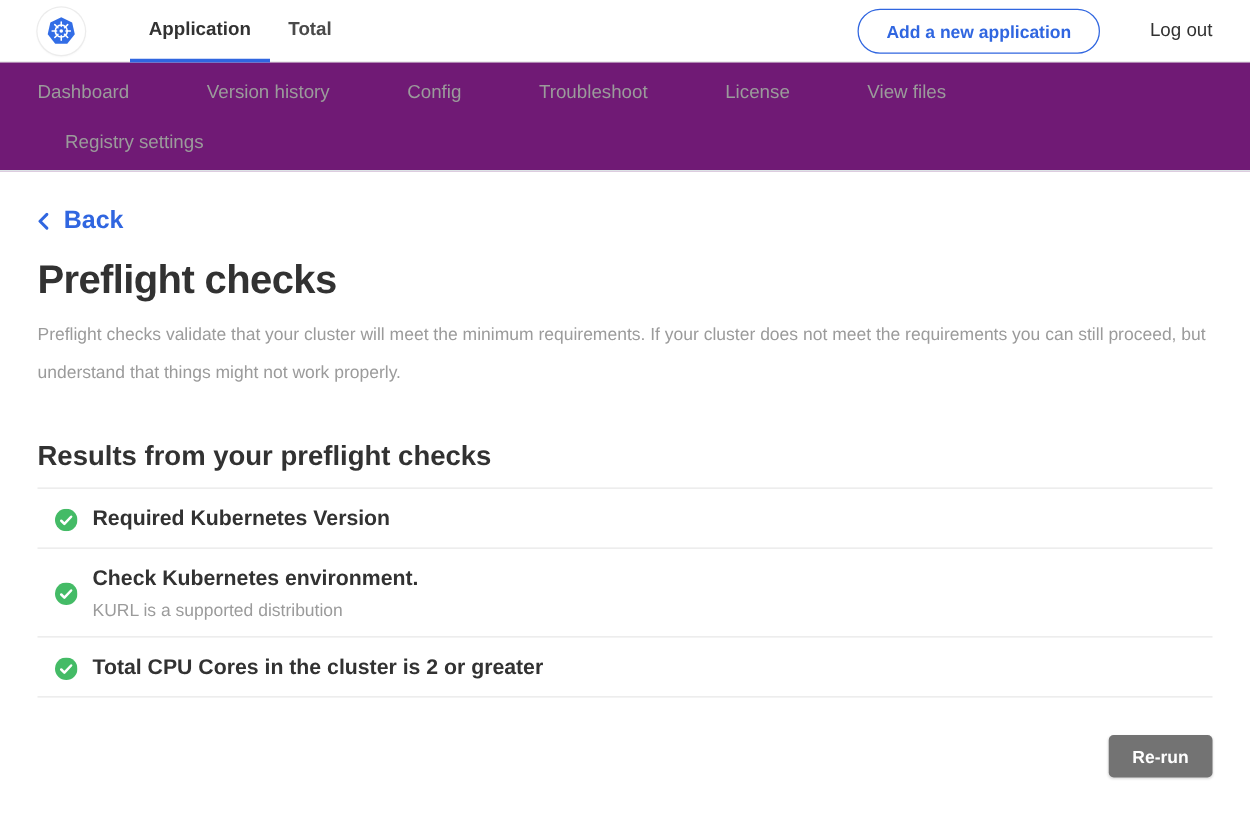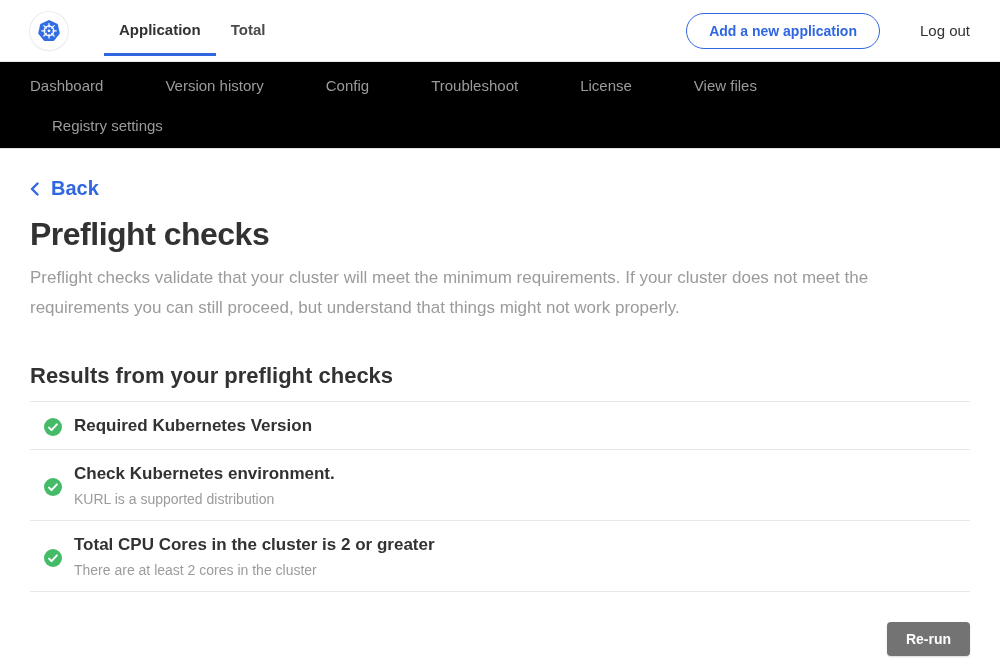--- a/index.html
+++ b/index.html
@@ -7,21 +7,21 @@
   body {
     width:1000px; height:666px;
     background:#ffffff;
     font-family:"Liberation Sans", sans-serif;
     color:#323232;
     overflow:hidden;
   }
 
   
   .navbar {
-    height:62px;
+    height:50px;
     display:flex; align-items:center;
     padding:0 30px;
     border-bottom:1px solid #e8e8e8;
     background:#fff;
     justify-content:flex-end;
   }
   .logo-badge {
     width:38px; height:38px; border-radius:50%;
     background:#fff;
     box-shadow:0 0 0 1px #ececec, 0 1px 2px rgba(0,0,0,.08);
@@ -40,21 +40,21 @@
   .nav-right { margin-left:auto; display:flex; align-items:center; gap:40px; }
   .add-app-btn {
     border:1px solid #3066e0; background:#fff; color:#3066e0;
     font-family:inherit; font-size:14px; font-weight:bold;
     border-radius:18px; padding:9px 22px; cursor:pointer;
   }
   .logout { font-size:15px; font-weight:500; color:#323232; cursor:pointer; }
 
   
   .subnav {
-    background:#000000;
+    background:#701a75;
     border-bottom:1px solid #dde3e6;
     padding:4px 30px 2px;
     display:flex; flex-wrap:wrap;
     width:100%;
   }
   .subnav-item {
     height:40px; line-height:40px;
     margin-right:62px;
     font-size:15px; color:#9b9b9b;
     cursor:pointer; white-space:nowrap;
@@ -67,21 +67,21 @@
     display:inline-flex; align-items:center; gap:12px;
     color:#3066e0; font-size:20px; font-weight:bold;
     cursor:pointer; text-decoration:none;
   }
   .page-title {
     font-size:32px; font-weight:bold; color:#323232;
     letter-spacing:-0.5px;
     margin:16px 0 10px;
   }
   .page-desc {
-    font-size:17px; line-height:30px; color:#9b9b9b;
+    font-size:14px; line-height:30px; color:#9b9b9b;
     max-width:935px; margin:0;
   }
   .results-title {
     font-size:22px; font-weight:bold; color:#323232;
     margin:40px 0 12px;
   }
   .checks { border-top:1px solid #e8e8e8; }
   .check-row {
     display:flex; align-items:center;
     padding:14px 0 13px 14px;
@@ -183,21 +183,20 @@
       </div>
     </div>
 
     <div class="check-row">
       <svg class="check-icon" viewBox="0 0 18 18">
         <circle cx="9" cy="9" r="9" fill="#44bb66"></circle>
         <path d="M5 9.6l2.5 2.5 5.4-5.7" fill="none" stroke="#ffffff" stroke-width="2" stroke-linecap="round" stroke-linejoin="round"></path>
       </svg>
       <div class="check-body">
         <div class="check-title">Total CPU Cores in the cluster is 2 or greater</div>
-        <div class="check-msg">There are at least 2 cores in the cluster</div>
       </div>
     </div>
 
   </div>
 
   <div class="footer-actions">
     <button class="rerun-btn">Re-run</button>
   </div>
 
 </div>

